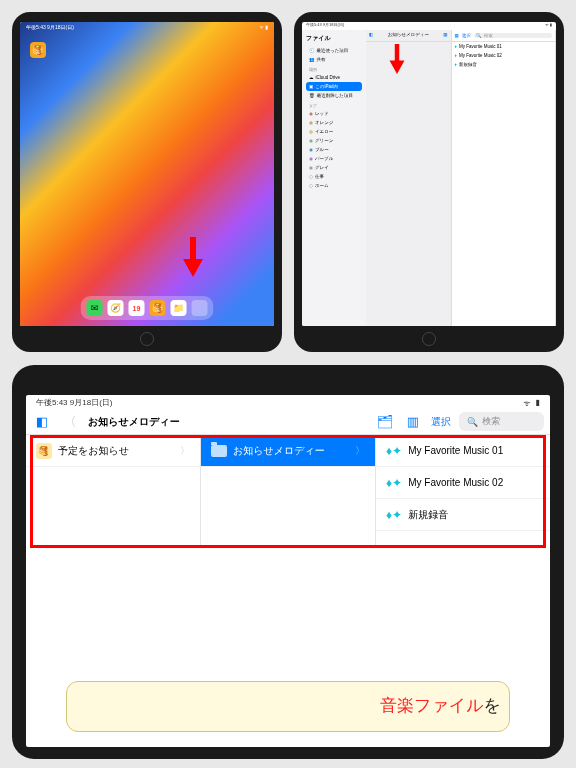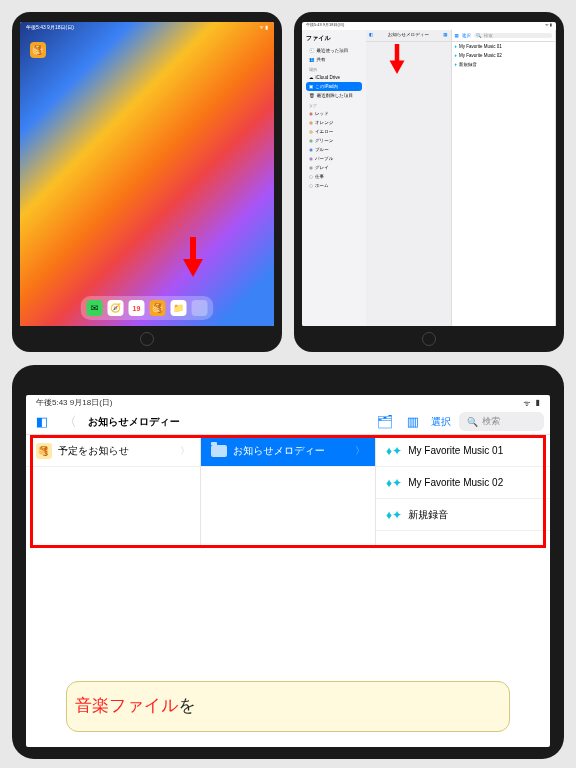--- a/index.html
+++ b/index.html
@@ -42,21 +42,21 @@
     .col-item{height:32px;display:flex;align-items:center;padding:0 10px;font-size:10px;gap:6px;border-bottom:1px solid #f0f0f0}
     .col-item.active{background:#007aff;color:#fff}
     .col-item .chev{margin-left:auto;color:#c0c0c5;font-size:10px}
     .col-item.active .chev{color:#aad1ff}
     .folder-ic{width:16px;height:12px;background:#60c3f9;border-radius:2px;position:relative;flex-shrink:0}
     .folder-ic::before{content:"";position:absolute;top:-3px;left:0;width:6px;height:3px;background:#60c3f9;border-radius:1px 1px 0 0}
     .folder-ic.sel{background:#bfe0ff}
     .folder-ic.sel::before{background:#bfe0ff}
     .app-ic{width:16px;height:16px;background:#ffe9a8;border-radius:3px;flex-shrink:0;display:flex;align-items:center;justify-content:center;font-size:9px}
     .audio-ic{color:#14c0de;font-size:12px;flex-shrink:0}
-    .callout{position:absolute;bottom:15px;left:40px;right:40px;background:#fff9dd;border:1px solid #d4c77a;border-radius:12px;padding:12px 8px;text-align:left}
+    .callout{position:absolute;bottom:15px;left:40px;right:40px;background:#fff9dd;border:1px solid #d4c77a;border-radius:12px;padding:12px 8px;text-align:right}
     .callout .l{font-size:17px;line-height:1.45;font-weight:500}
     .c-red{color:#ff2020}
     .c-blue{color:#0060ff}
     .c-blk{color:#222}
   </style>
 </head>
 <body>
 
 <div class="top-row">
 

